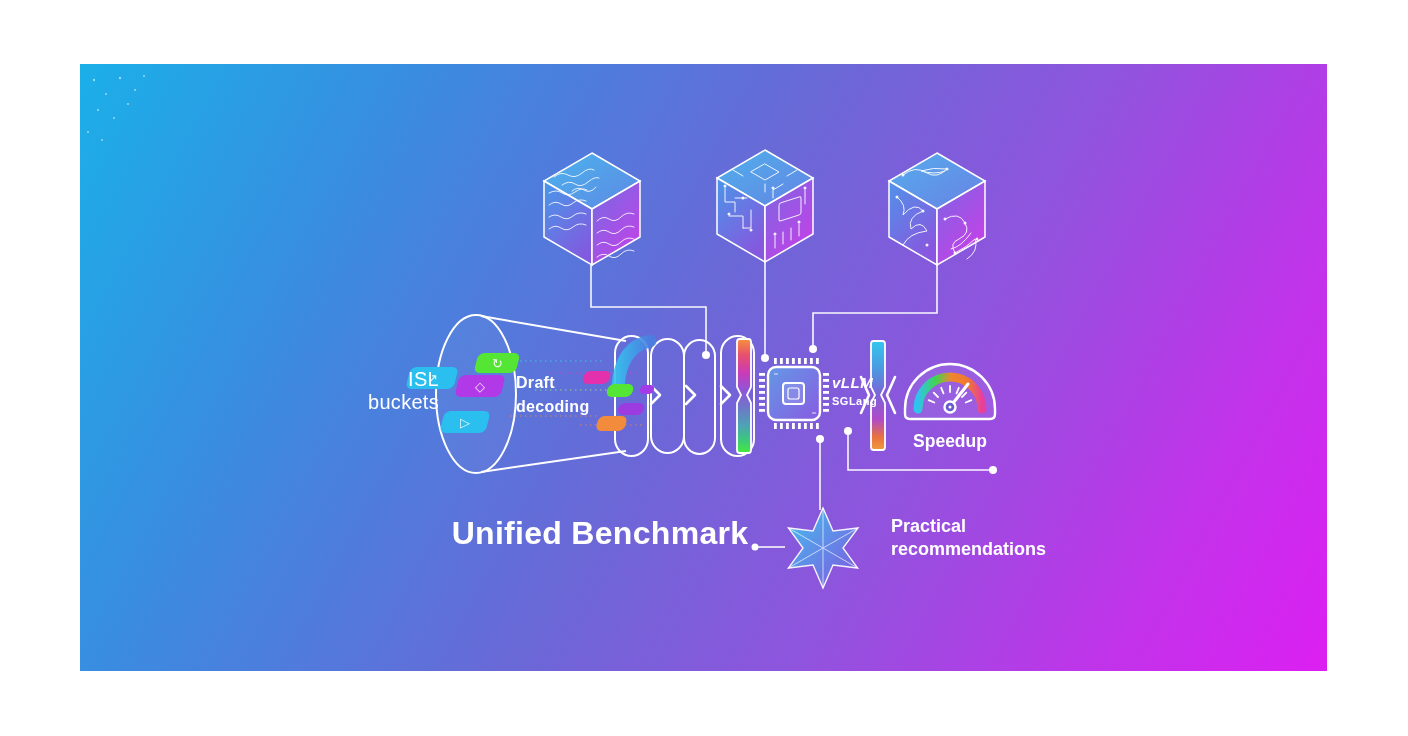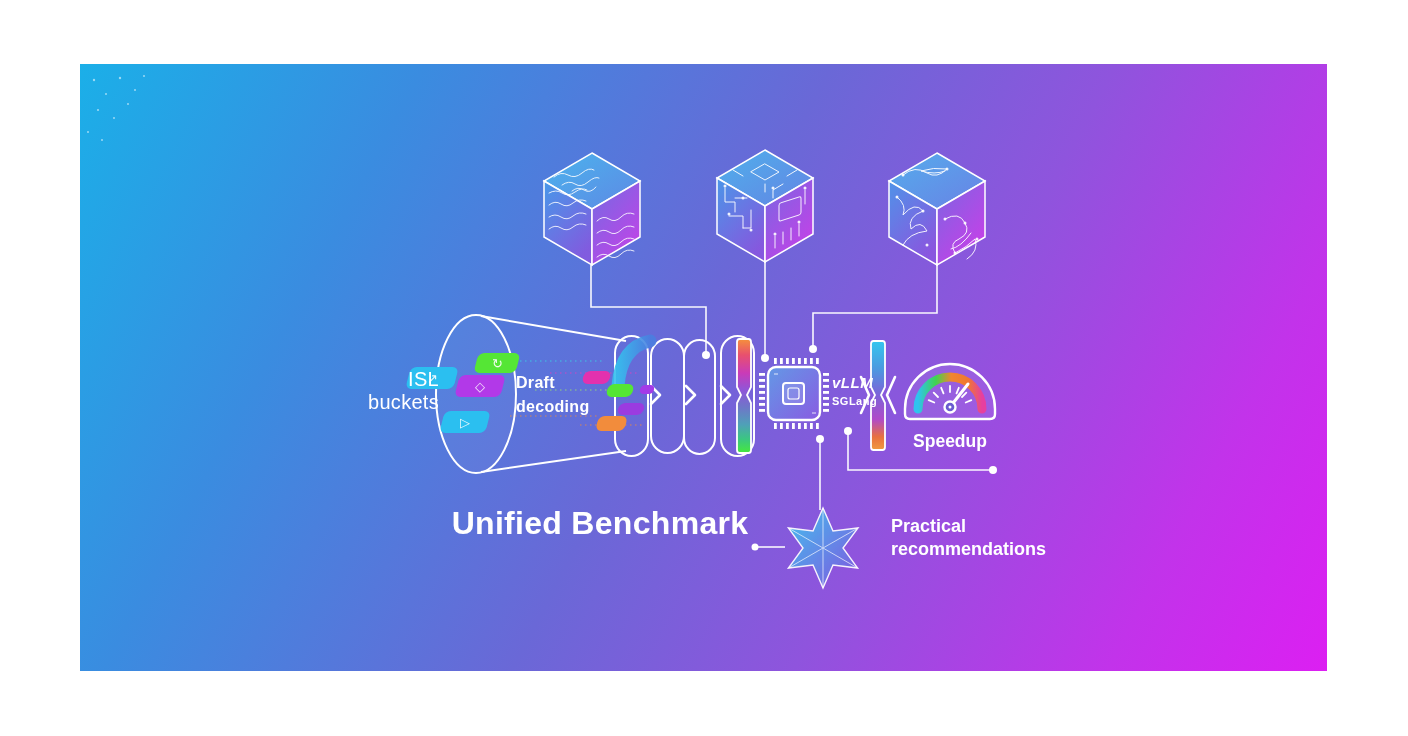--- a/index.html
+++ b/index.html
@@ -8,21 +8,21 @@
   .canvas{position:absolute;left:80px;top:64px;width:1247px;height:607px;
           background:linear-gradient(118deg,#1bafe8 0%,#3a8ce0 22%,#6a68d7 48%,#8f54dd 66%,#c233ea 86%,#dc1ff2 100%);
           overflow:hidden;}
   svg.art{position:absolute;left:0;top:0;width:1247px;height:607px;display:block;}
   .txt{position:absolute;color:#ffffff;}
   .isl-label{left:288px;top:304px;font-size:20px;font-weight:500;line-height:23px;letter-spacing:.3px;text-align:right;}
   .draft-label{left:436px;top:307px;font-size:16px;font-weight:700;line-height:24px;letter-spacing:.3px;}
   .engine-label{left:752px;top:309px;font-size:15px;font-weight:700;line-height:19px;letter-spacing:.5px;font-style:italic;}
   .engine-label .l2{font-size:11px;font-weight:600;font-style:normal;}
   .speedup-label{left:818px;top:355px;width:104px;text-align:center;font-size:17.5px;font-weight:600;margin-top:12px;}
-  .title{left:230px;top:443px;width:580px;text-align:center;font-size:32px;font-weight:600;line-height:33px;letter-spacing:.3px;}
+  .title{left:230px;top:453px;width:580px;text-align:center;font-size:32px;font-weight:600;line-height:33px;letter-spacing:.3px;}
   .recs{left:804px;top:451px;font-size:18px;font-weight:600;line-height:23px;margin-left:7px;}
   .chip{position:absolute;border-radius:6px;transform:skewX(-14deg);display:flex;align-items:center;justify-content:center;
         color:rgba(255,255,255,.9);}
   .chip .ic{transform:skewX(14deg);font-size:13px;line-height:1;}
   .chip-m1{left:328px;top:303px;width:48px;height:22px;}
   .chip-m2{left:396px;top:289px;width:42px;height:20px;}
   .chip-m3{left:377px;top:311px;width:46px;height:22px;}
   .chip-m4{left:362px;top:347px;width:46px;height:22px;}
   .chip-n1{left:503px;top:307px;width:27px;height:13px;}
   .chip-n2{left:527px;top:320px;width:26px;height:13px;}

